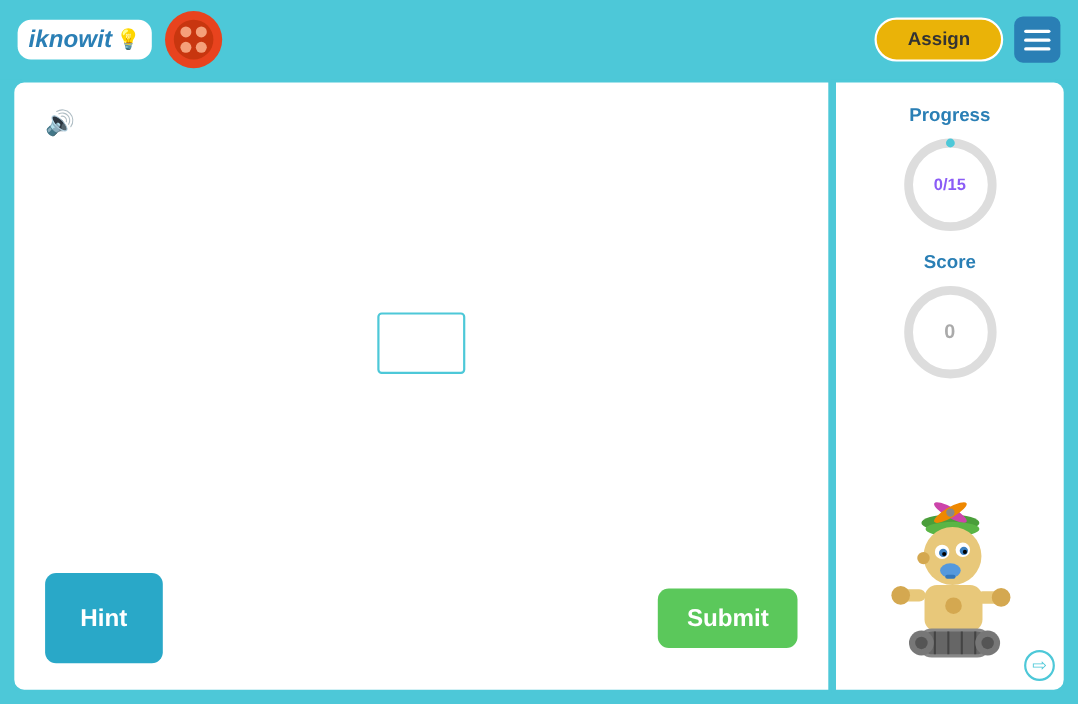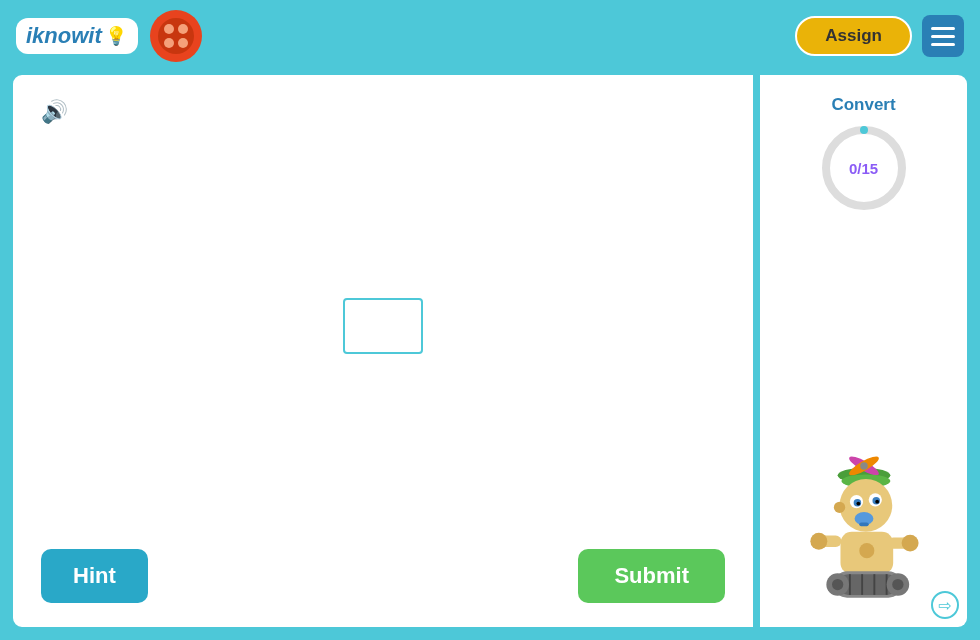--- a/index.html
+++ b/index.html
@@ -183,33 +183,33 @@
       justify-content: space-between;
       align-items: center;
       padding-top: 12px;
     }
 
     .hint-btn {
       background: #29a8c8;
       color: white;
       border: none;
       border-radius: 10px;
-      padding: 14px 32px;
+      padding: 28px 32px;
       font-size: 22px;
       font-weight: bold;
       cursor: pointer;
       text-align: center;
     }
 
     .submit-btn {
       background: #5bc85b;
       color: white;
       border: none;
       border-radius: 10px;
-      padding: 14px 36px;
+      padding: 14px 26px;
       font-size: 22px;
       font-weight: bold;
       cursor: pointer;
     }
 
     
     .divider {
       width: 4px;
       background: #4dc8d8;
     }
@@ -345,30 +345,39 @@
       <button class="submit-btn">Submit</button>
     </div>
 
   </div>
 
   <div class="divider"></div>
 
   <div class="right-panel">
 
     <div class="stat-section">
-      <span class="stat-label">Convert</span>
+      <span class="stat-label">Progress</span>
       <div class="circular-progress">
         <svg width="90" height="90" viewBox="0 0 90 90">
           <circle cx="45" cy="45" r="38" fill="none" stroke="#ddd" stroke-width="8"></circle>
           <circle cx="45" cy="45" r="38" fill="none" stroke="#4dc8d8" stroke-width="8" stroke-dasharray="0 239" stroke-linecap="round"></circle>
         </svg>
         <span class="center-text">0/15</span>
       </div>
     </div>
 
+    <div class="stat-section">
+      <span class="stat-label">Score</span>
+      <div class="circular-progress">
+        <svg width="90" height="90" viewBox="0 0 90 90">
+          <circle cx="45" cy="45" r="38" fill="none" stroke="#ddd" stroke-width="8"></circle>
+        </svg>
+        <span class="center-text score-text">0</span>
+      </div>
+    </div>
 
     <div class="robot-area">
       <svg class="robot-svg" viewBox="0 0 140 170" xmlns="http://www.w3.org/2000/svg">
 
         <ellipse cx="70" cy="28" rx="28" ry="8" fill="#4a9e3a"></ellipse>
         <rect x="60" y="20" width="20" height="10" rx="4" fill="#4a9e3a"></rect>
 
         <ellipse cx="70" cy="18" rx="18" ry="5" fill="#cc44aa" transform="rotate(30 70 18)"></ellipse>
         <ellipse cx="70" cy="18" rx="18" ry="5" fill="#ee8800" transform="rotate(-30 70 18)"></ellipse>
         <circle cx="70" cy="18" r="4" fill="#888"></circle>

